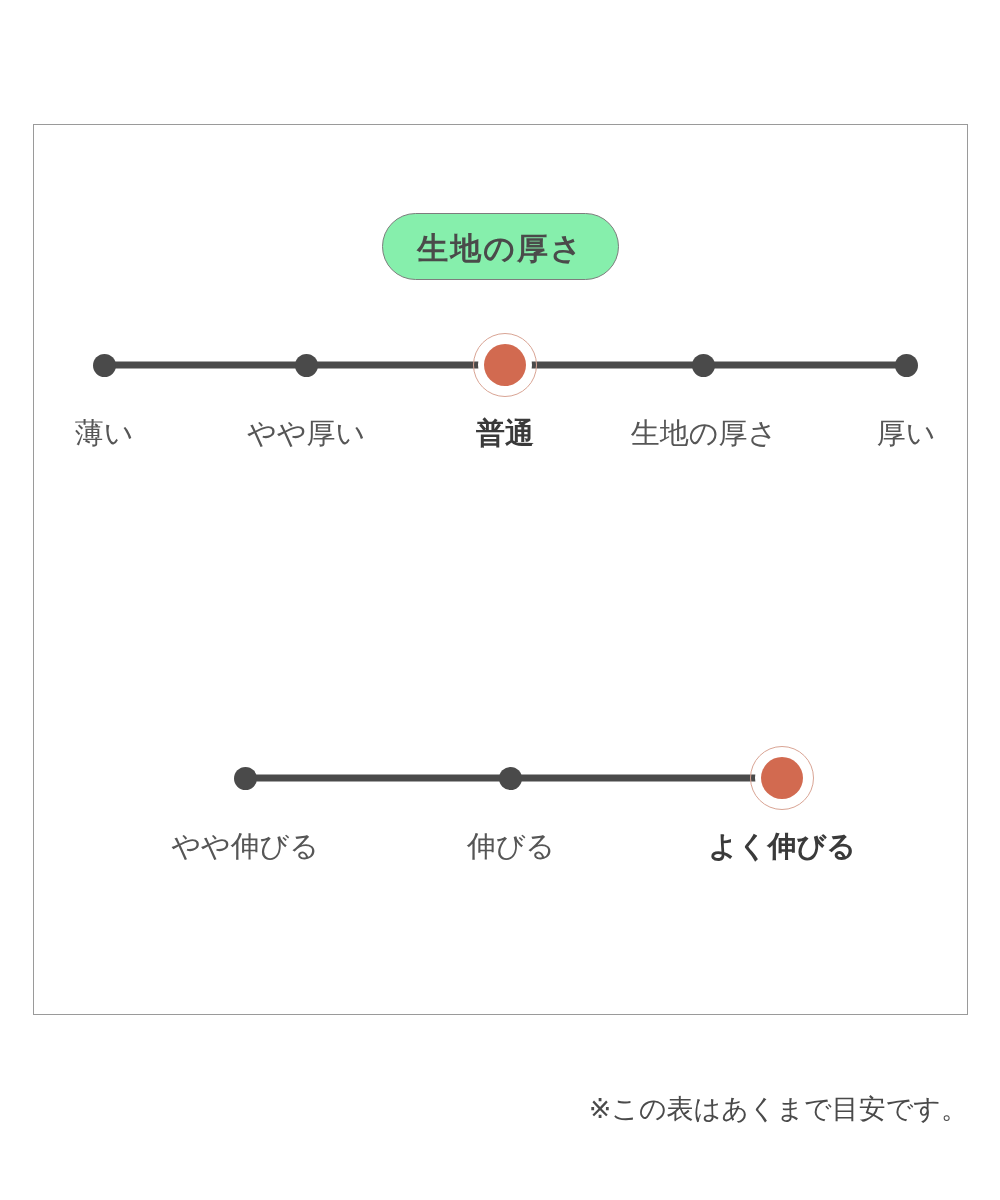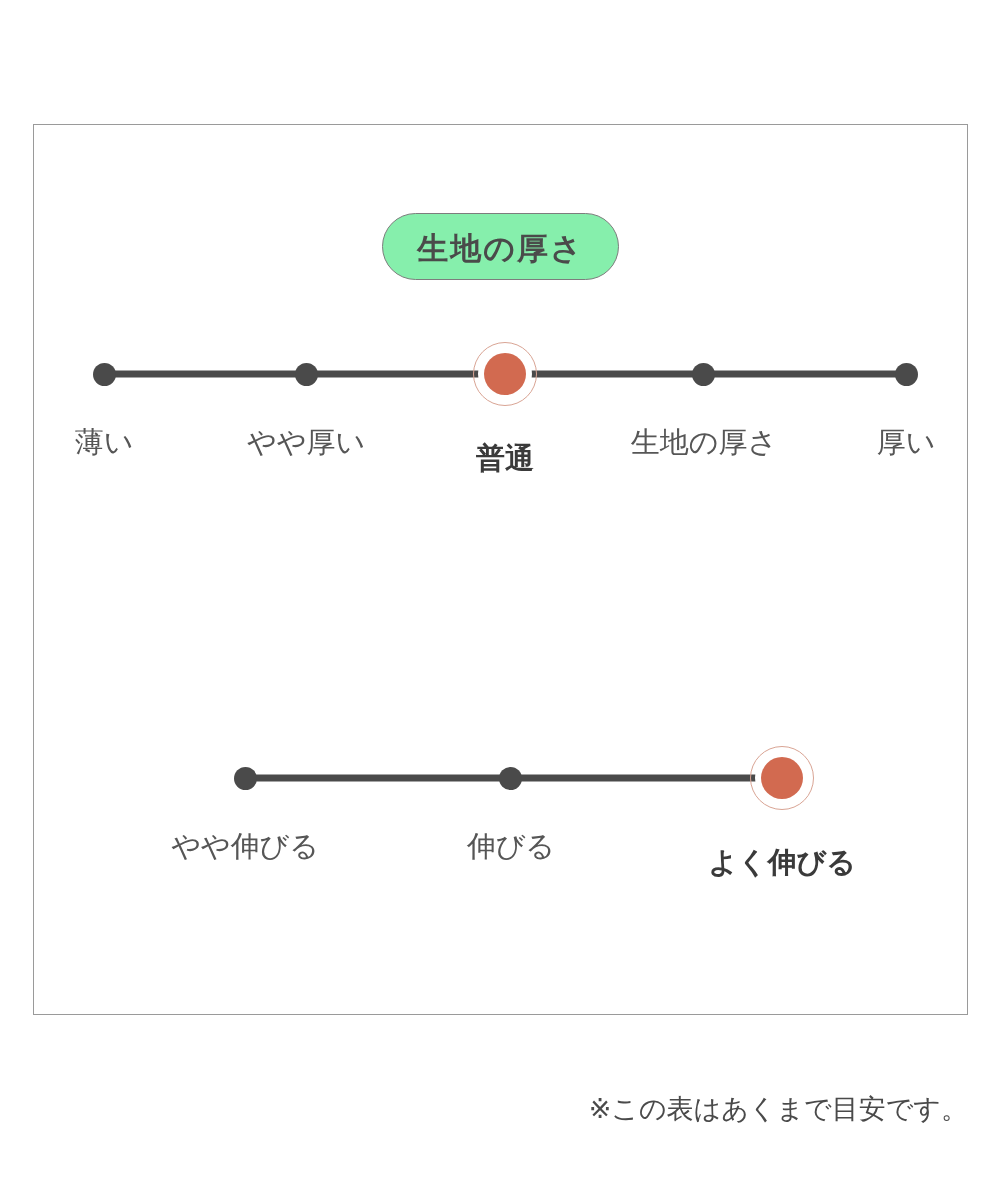--- a/index.html
+++ b/index.html
@@ -124,21 +124,20 @@
     transform: translateX(-50%);
     font-size: 29px;
     line-height: 1;
     white-space: nowrap;
     color: #565656;
     font-weight: 400;
   }
   .point.active .point-label {
     font-weight: 700;
     color: #3a3a3a;
-    margin-top: 16px;
   }
 
   
   .footnote {
     position: absolute;
     right: 32px;
     top: 1096px;
     font-size: 27px;
     line-height: 1;
     color: #4a4a4a;
@@ -147,21 +146,21 @@
 </style>
 </head>
 <body>
 
 <div class="spec-frame">
 
   <div class="pill-row" style="top:88px;">
     <div class="pill">生地の厚さ</div>
   </div>
 
-  <div class="scale" id="scale-thickness" style="left:70px; top:237px; width:802px; height:24px;">
+  <div class="scale" id="scale-thickness" style="left:70px; top:228px; width:802px; height:24px;">
     <div class="scale-track" style="left:0; right:0;"></div>
     <div class="scale-points">
 
       <div class="point" style="left:0%;">
 
         <div class="dot"></div>
         <div class="point-label">薄い</div>
       </div>
 
       <div class="point" style="left:25.2%;">

